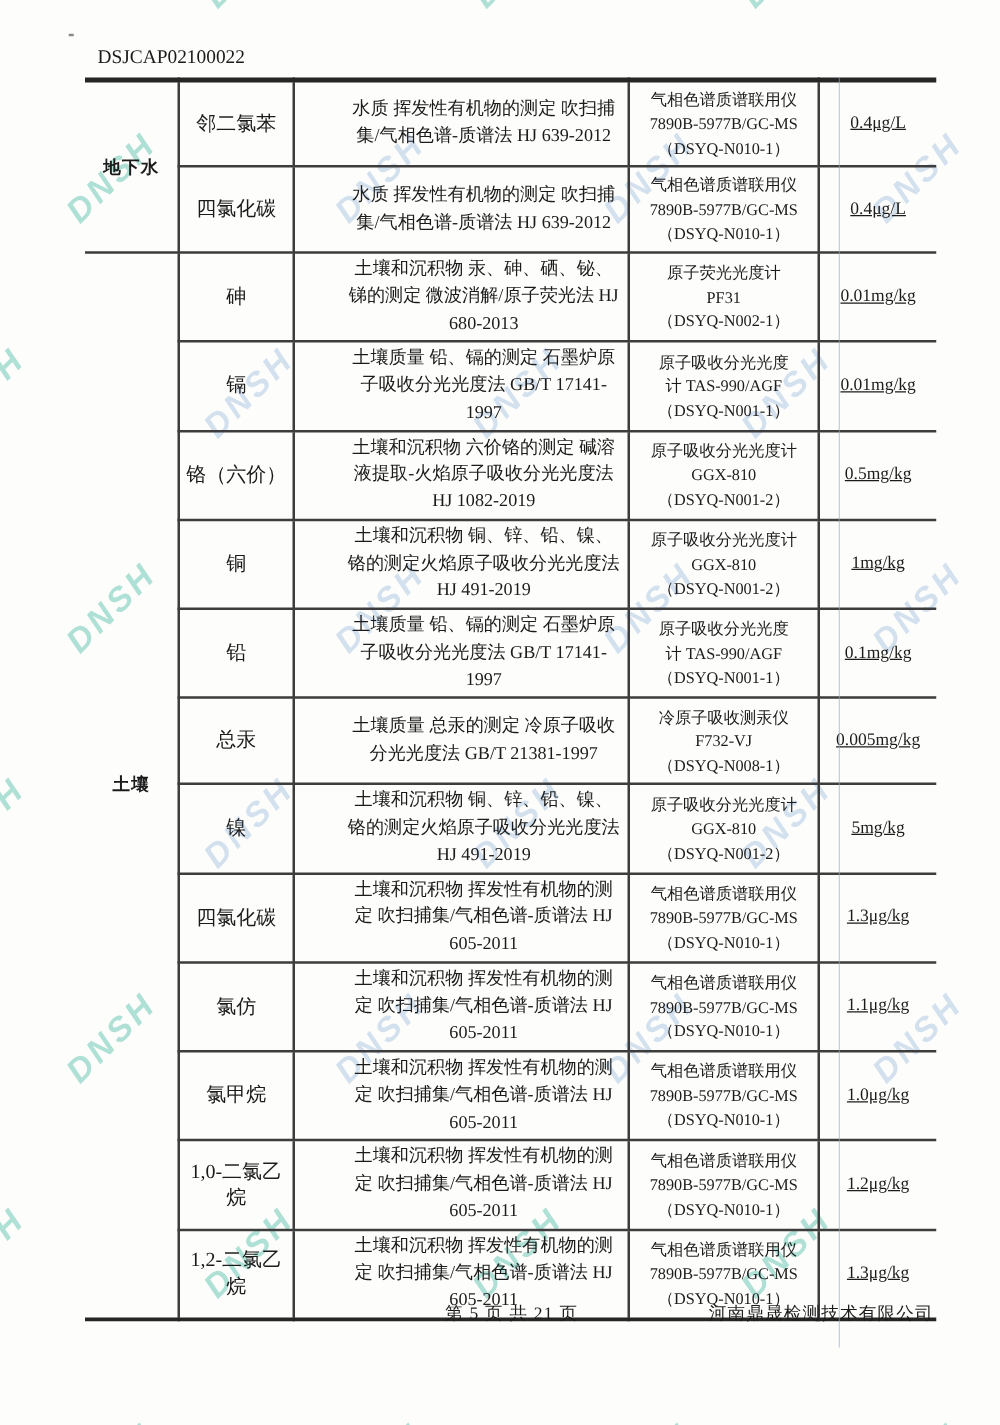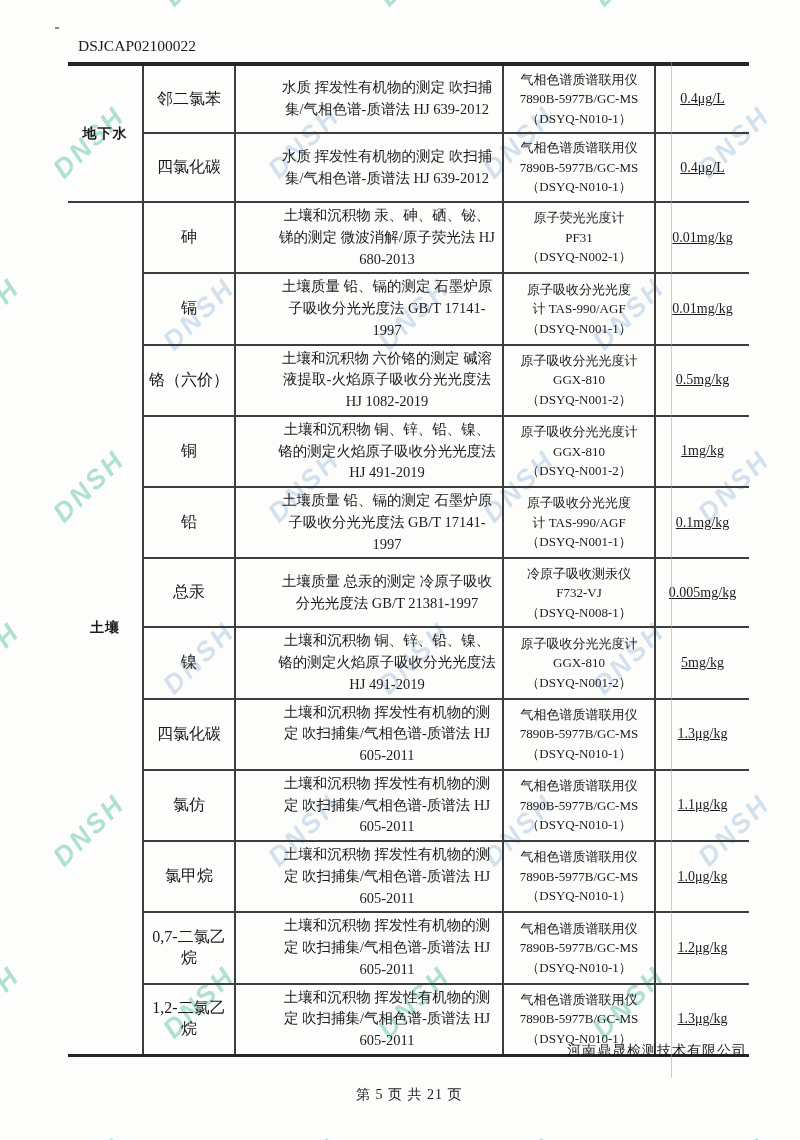--- a/index.html
+++ b/index.html
@@ -38,21 +38,21 @@
   td.col-cat{border-left:none; font-size:14px; letter-spacing:1px;font-weight:bold;}
   td.col-param{font-size:16px;}
   td.col-method{font-size:14.5px; line-height:1.5;padding-left:41px;}
   td.col-instr{font-size:13px; line-height:1.5; white-space:pre-line;}
   td.col-lim{border-right:none; font-size:14px;text-decoration:underline;}
   .scan-line{
     position:absolute; left:671px; top:62px; width:1px; height:1016px;
     background:rgba(150,170,185,0.55);
   }
   .footer{position:absolute; top:1042px; left:0; width:800px; font-size:14px;}
-  .page-info{position:absolute; left:356px; top:0; letter-spacing:1px;margin-top:44px;}
+  .page-info{position:absolute; left:356px; top:0; letter-spacing:1px;}
   .company{position:absolute; right:53px; top:0; letter-spacing:1px;text-align:center;}
   .speck{position:absolute; left:55px; top:27px; width:4px; height:2px; background:#8a8a84;}
 </style>
 </head>
 <body>
 
 <div class="page">
 
   <div class="watermark-layer" id="watermark-layer">
       <span class="wm" style="left: -60px; top: -45px; color: rgb(111, 201, 184); opacity: 0.55;">DNSH</span>
@@ -196,21 +196,21 @@
         </tr>
         <tr>
           <td class="col-param">氯甲烷</td>
           <td class="col-method">土壤和沉积物 挥发性有机物的测定 吹扫捕集/气相色谱-质谱法 HJ 605-2011</td>
           <td class="col-instr">气相色谱质谱联用仪
 7890B-5977B/GC-MS
 （DSYQ-N010-1）</td>
           <td class="col-lim">1.0μg/kg</td>
         </tr>
         <tr>
-          <td class="col-param">0,7-二氯乙烷</td>
+          <td class="col-param">1,0-二氯乙烷</td>
           <td class="col-method">土壤和沉积物 挥发性有机物的测定 吹扫捕集/气相色谱-质谱法 HJ 605-2011</td>
           <td class="col-instr">气相色谱质谱联用仪
 7890B-5977B/GC-MS
 （DSYQ-N010-1）</td>
           <td class="col-lim">1.2μg/kg</td>
         </tr>
         <tr>
           <td class="col-param">1,2-二氯乙烷</td>
           <td class="col-method">土壤和沉积物 挥发性有机物的测定 吹扫捕集/气相色谱-质谱法 HJ 605-2011</td>
           <td class="col-instr">气相色谱质谱联用仪

